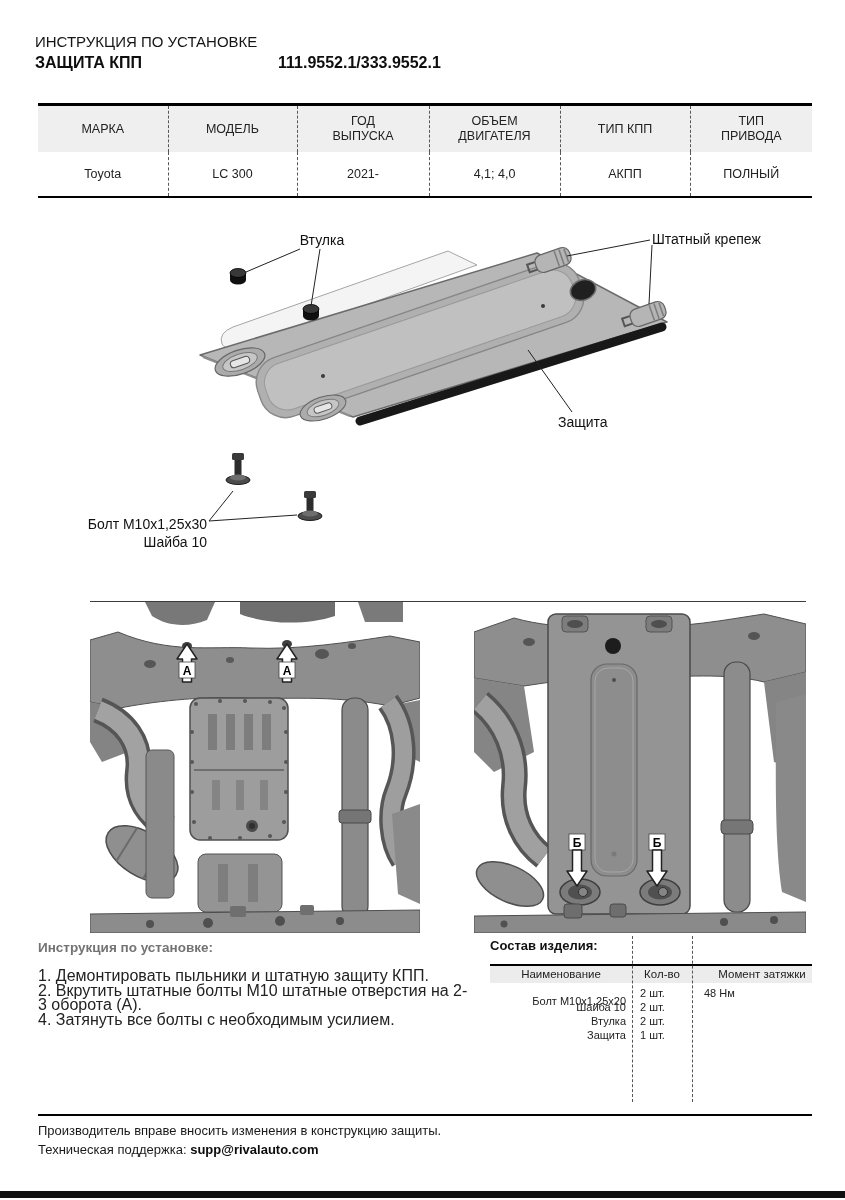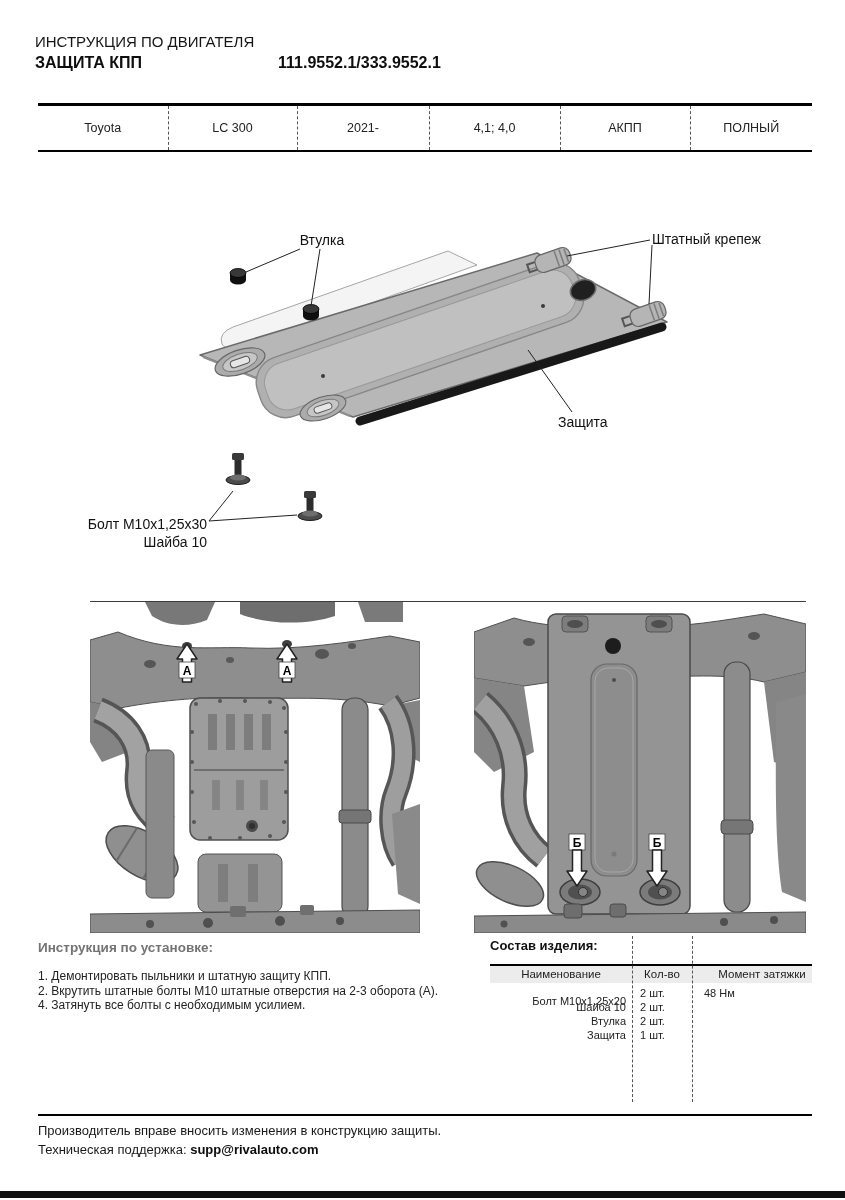--- a/index.html
+++ b/index.html
@@ -15,21 +15,21 @@
   
   table.spec{position:absolute;left:38px;top:103px;width:774px;border-collapse:collapse;table-layout:fixed;
              border-top:3px solid #000;border-bottom:2px solid #000;}
   table.spec th{height:44px;background:#efefef;font-weight:normal;font-size:12.5px;color:#222;
                 text-align:center;vertical-align:middle;white-space:pre-line;line-height:15px;}
   table.spec td{height:42px;font-size:12.5px;color:#222;text-align:center;vertical-align:middle;background:#fff;}
   table.spec th+th, table.spec td+td{border-left:1px dashed #555;}
 
   
   .inst-title{left:38px;top:940px;font-size:13.5px;font-weight:bold;color:#737373;}
-  .inst-steps{left:38px;top:969px;width:432px;font-size:12px;line-height:14.6px;color:#222;}
+  .inst-steps{left:38px;top:969px;width:432px;font-size:16px;line-height:14.6px;color:#222;}
 
   
   .parts{left:490px;top:938px;width:322px;height:170px;}
   .parts-title{left:0;top:0;font-size:13px;font-weight:bold;color:#111;}
   .parts-topline{left:0;top:26px;width:322px;height:2px;background:#000;}
   .parts-headband{left:0;top:28px;width:322px;height:17px;background:#ececec;}
   .parts-dash{top:-2px;height:166px;width:0;border-left:1px dashed #555;}
   .ph{font-size:11.5px;color:#222;top:30px;text-align:center;}
   .prow{font-size:11px;color:#222;height:14px;line-height:14px;}
   .pname{width:136px;text-align:right;left:0;}
@@ -44,34 +44,45 @@
   .bottom-bar{left:0;top:1191px;width:845px;height:7px;background:#101010;}
 
   .photo-topline{left:90px;top:601px;width:716px;height:1px;background:#3c3c3c;}
   svg text{font-family:"Liberation Sans","DejaVu Sans",sans-serif;}
 </style>
 </head>
 <body>
 
 <div class="page">
 
-  <div class="abs doc-title1">ИНСТРУКЦИЯ ПО ДВИГАТЕЛЯ</div>
+  <div class="abs doc-title1">ИНСТРУКЦИЯ ПО УСТАНОВКЕ</div>
   <div class="abs doc-title2">ЗАЩИТА КПП</div>
   <div class="abs doc-partnum">111.9552.1/333.9552.1</div>
 
   <table class="spec">
     <colgroup>
         <col style="width:130px">
         <col style="width:129px">
         <col style="width:132px">
         <col style="width:131px">
         <col style="width:130px">
         <col style="width:122px">
       </colgroup>
     <tbody>
+        <tr>
+      <th>МАРКА</th>
+      <th>МОДЕЛЬ</th>
+      <th>ГОД
+ВЫПУСКА</th>
+      <th>ОБЪЕМ
+ДВИГАТЕЛЯ</th>
+      <th>ТИП КПП</th>
+      <th>ТИП
+ПРИВОДА</th>
+    </tr>
     <tr>
       <td>Toyota</td>
       <td>LC 300</td>
       <td>2021-</td>
       <td>4,1; 4,0</td>
       <td>АКПП</td>
       <td>ПОЛНЫЙ</td>
     </tr>
   </tbody>
     </table>

